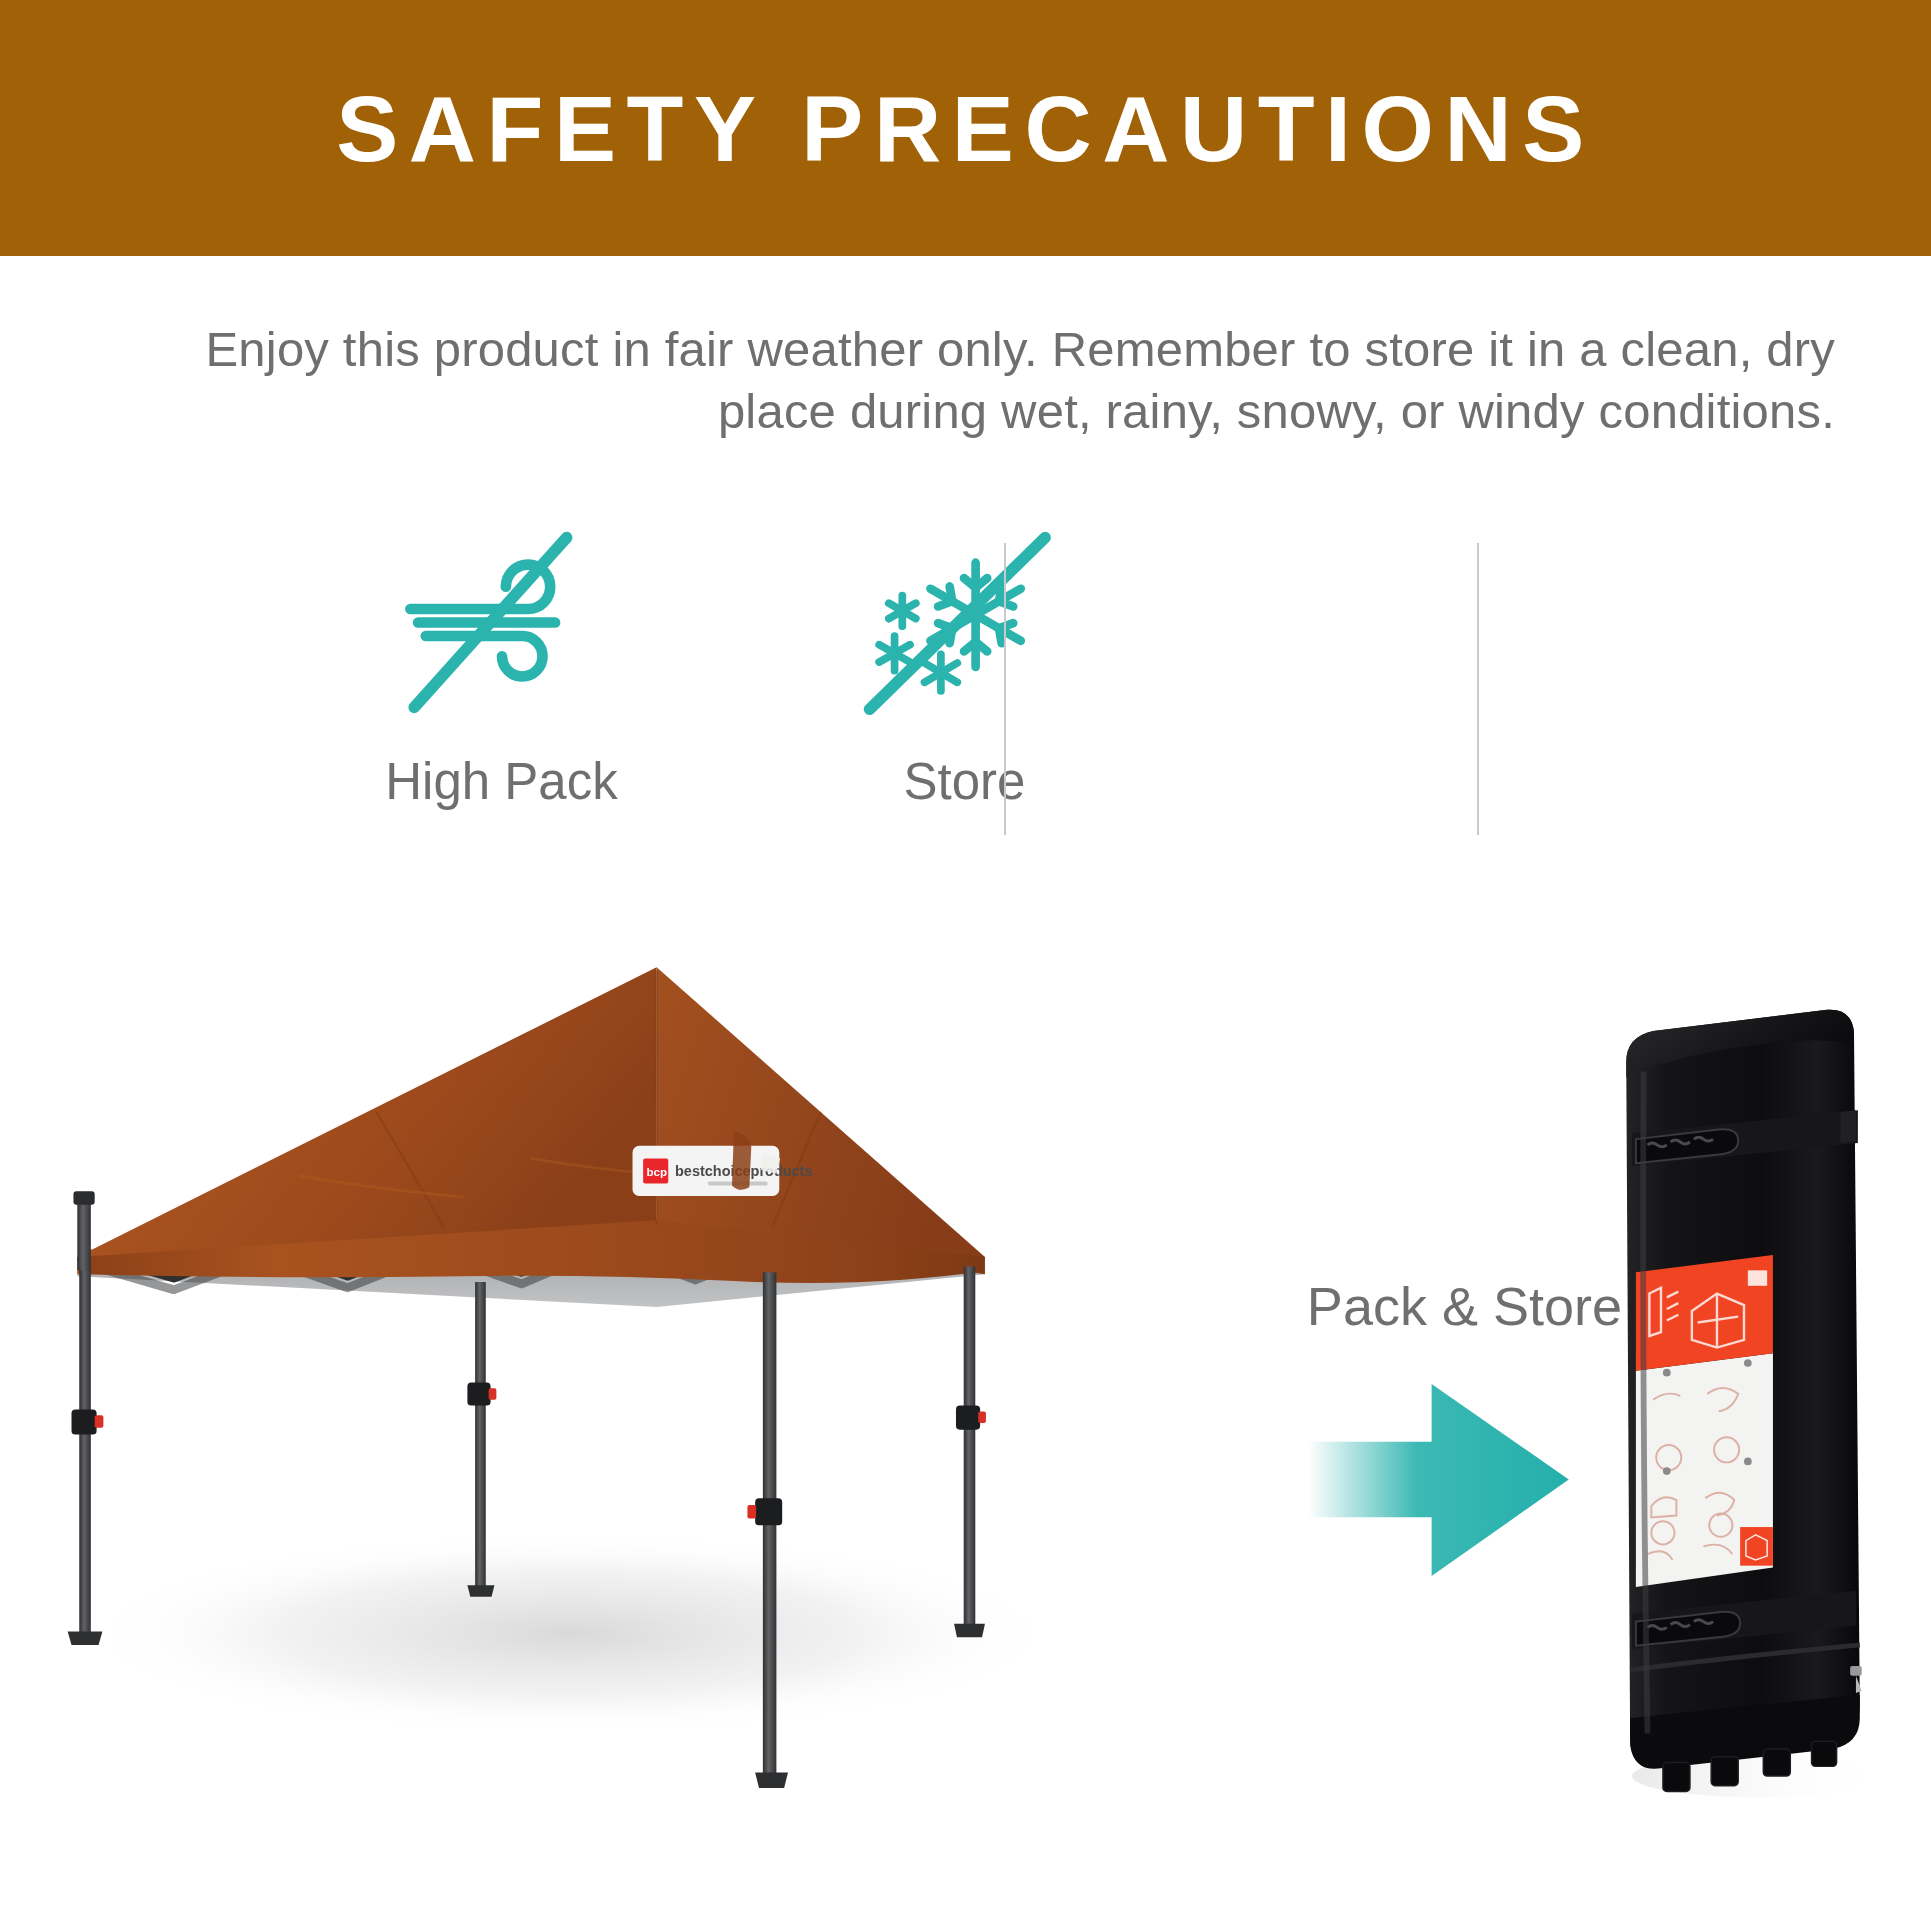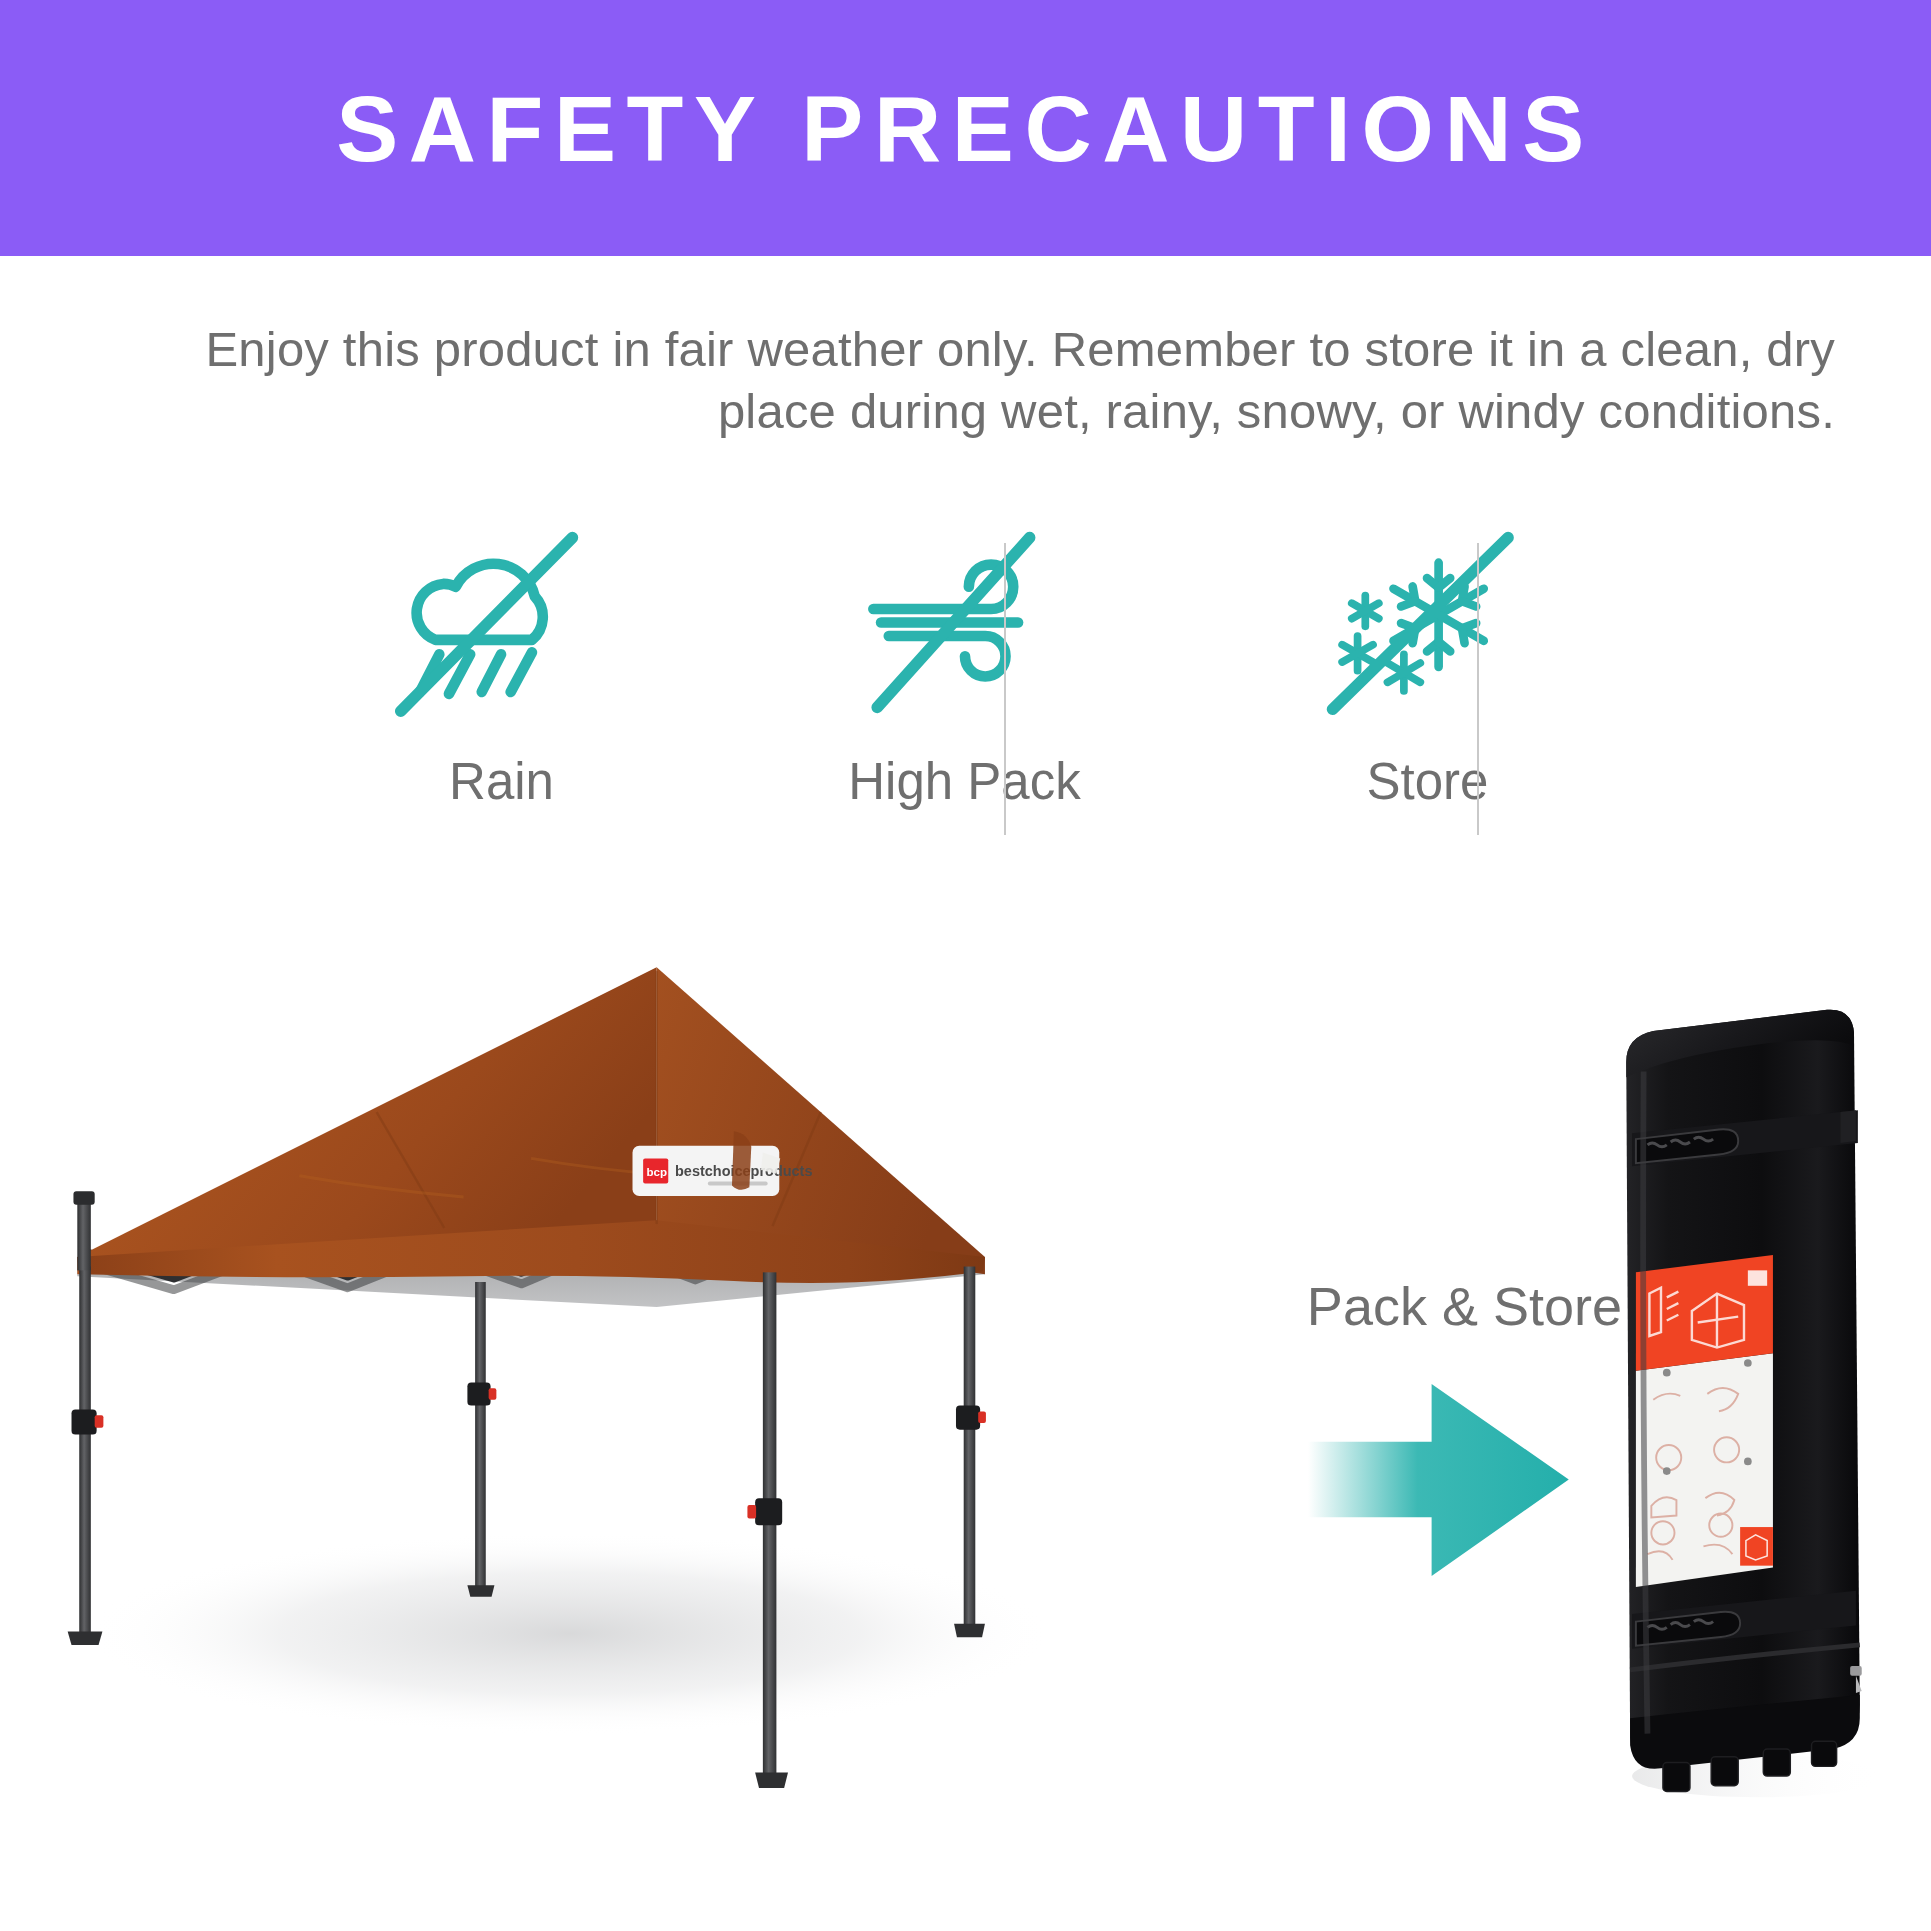--- a/index.html
+++ b/index.html
@@ -7,21 +7,21 @@
     width:1931px;height:1931px;
     background:#ffffff;
     font-family:"Liberation Sans","DejaVu Sans",sans-serif;
     overflow:hidden;position:relative;
   }
   #root{position:relative;width:1931px;height:1931px;}
 
   
   .header{
     position:absolute;left:0;top:0;width:1931px;height:256px;
-    background:#8b5cf6;
+    background:#a16207;
     display:flex;align-items:center;justify-content:center;
   }
   .header-title{
     color:#ffffff;
     font-size:93px;
     font-weight:700;
     letter-spacing:10.6px;
     line-height:1;
     white-space:nowrap;
     margin-top:3.9px;
@@ -101,43 +101,20 @@
 <div id="root">
 
   <div class="header">
     <div class="header-title">SAFETY PRECAUTIONS</div>
   </div>
 
   <div class="subtitle">Enjoy this product in fair weather only. Remember to store it in a clean, dry place during wet, rainy, snowy, or windy conditions.</div>
 
   <div class="weather-row">
 
-    <div class="weather-col">
-      <div class="weather-icon">
-        <svg width="218" height="193" viewBox="0 0 226 200">
-          <g fill="none" stroke="#2BB3AE" stroke-width="11" stroke-linecap="round" stroke-linejoin="round">
-
-            <path d="M44 118
-                     a30 30 0 0 1 8 -58
-                     a26 26 0 0 1 13 3
-                     a44 44 0 0 1 82 10
-                     a31 31 0 0 1 -3 45
-                     z" stroke-linejoin="round"></path>
-
-            <line x1="48" y1="133" x2="28" y2="172"></line>
-            <line x1="80" y1="133" x2="58" y2="174"></line>
-            <line x1="112" y1="133" x2="92" y2="172"></line>
-            <line x1="144" y1="131" x2="122" y2="172"></line>
-
-            <line x1="8" y1="192" x2="186" y2="12" stroke-width="12"></line>
-          </g>
-        </svg>
-      </div>
-      <div class="weather-label">Rain</div>
-    </div>
 
     <div class="weather-col">
       <div class="weather-icon">
         <svg width="218" height="193" viewBox="0 0 226 200">
           <g fill="none" stroke="#2BB3AE" stroke-width="11" stroke-linecap="round" stroke-linejoin="round">
 
             <path d="M18 86 H140
                      a23 23 0 1 0 -23 -23"></path>
 
             <line x1="26" y1="100" x2="168" y2="100"></line>

